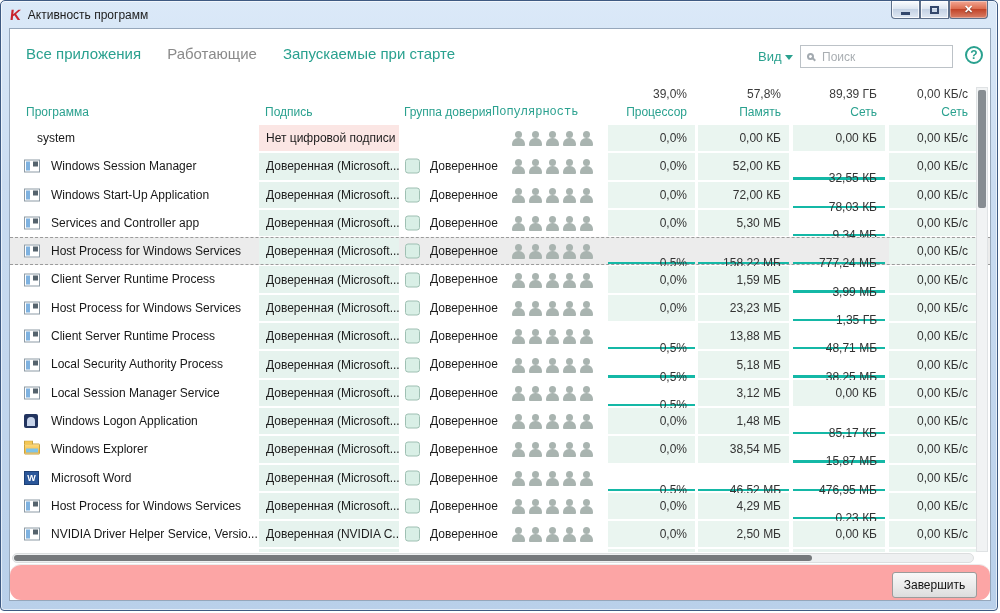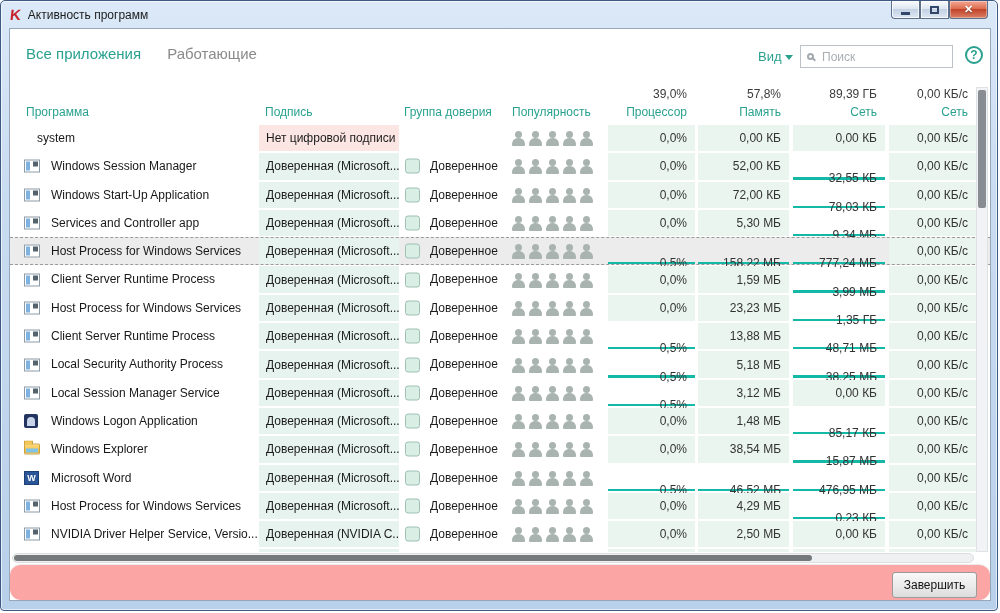--- a/index.html
+++ b/index.html
@@ -97,20 +97,21 @@
       </div>
     <div class="wbtn close">
         <span class="glyph-close">✕</span>
       </div>
   </div>
 
   <div class="panel">
     <div class="tabs">
       <span class="tab">Все приложения</span>
       <span class="tab active">Работающие</span>
+      <span class="tab">Запускаемые при старте</span>
     </div>
 
     <div class="view-dd">
       <span>Вид</span>
       <span class="chev"></span>
     </div>
     <div class="searchbox">
       <span class="mag"></span>
       <input type="text" placeholder="Поиск" style="">
     </div>
@@ -118,21 +119,21 @@
 
     <div class="hdr">
       <span class="stat c-cpu">39,0%</span>
       <span class="stat c-mem">57,8%</span>
       <span class="stat c-disk">89,39 ГБ</span>
       <span class="stat c-net">0,00 КБ/с</span>
 
       <span class="collab" style="left:16px;">Программа</span>
       <span class="collab" style="left:255px;">Подпись</span>
       <span class="collab" style="left:394px;">Группа доверия</span>
-      <span class="collab" style="left:502px;">Популярность</span>
+      <span class="collab" style="left:482px;font-family:Liberation Mono, monospace;">Популярность</span>
       <span class="collab right c-cpu">Процессор</span>
       <span class="collab right c-mem">Память</span>
       <span class="collab right c-disk">Сеть</span>
       <span class="collab right c-net">Сеть</span>
     </div>
 
     <div class="rows" id="rows">
         <div class="row">
           <span class="r-name noicon">system</span>
           <div class="r-sig sig-none">Нет цифровой подписи</div>

